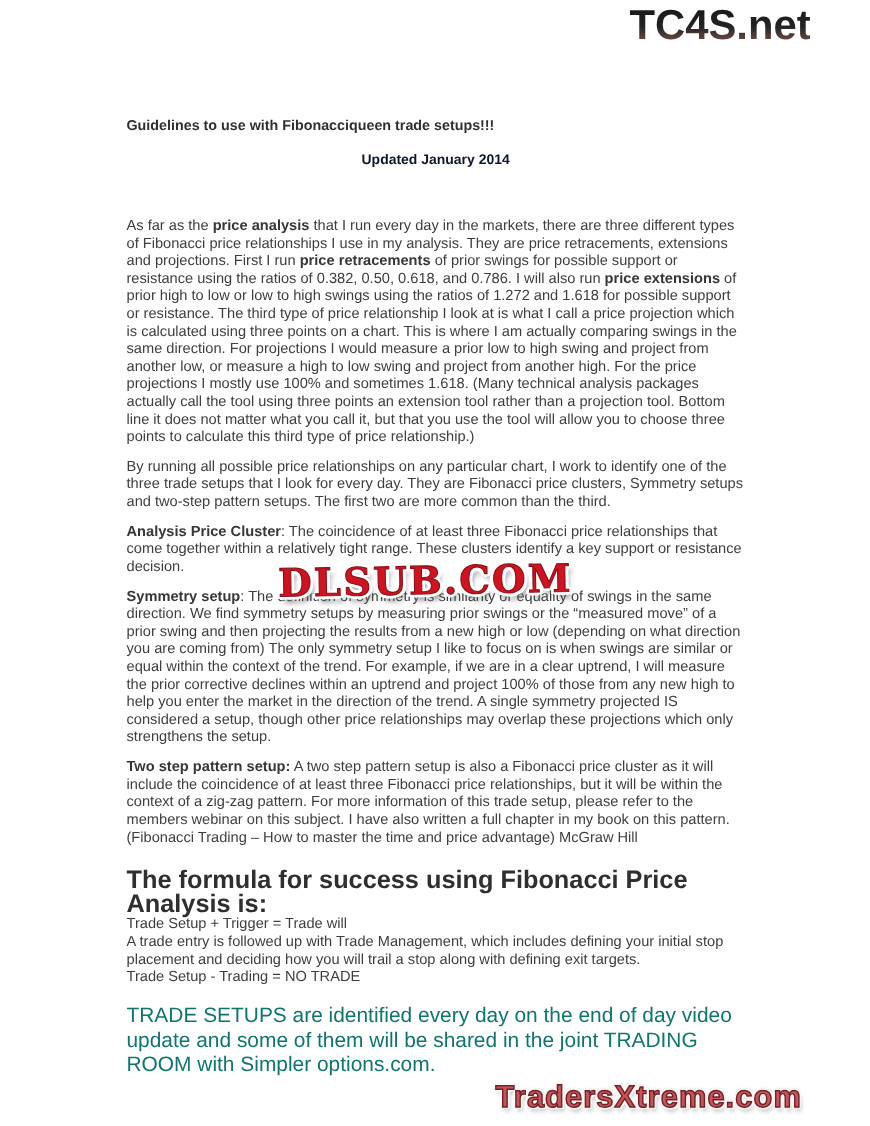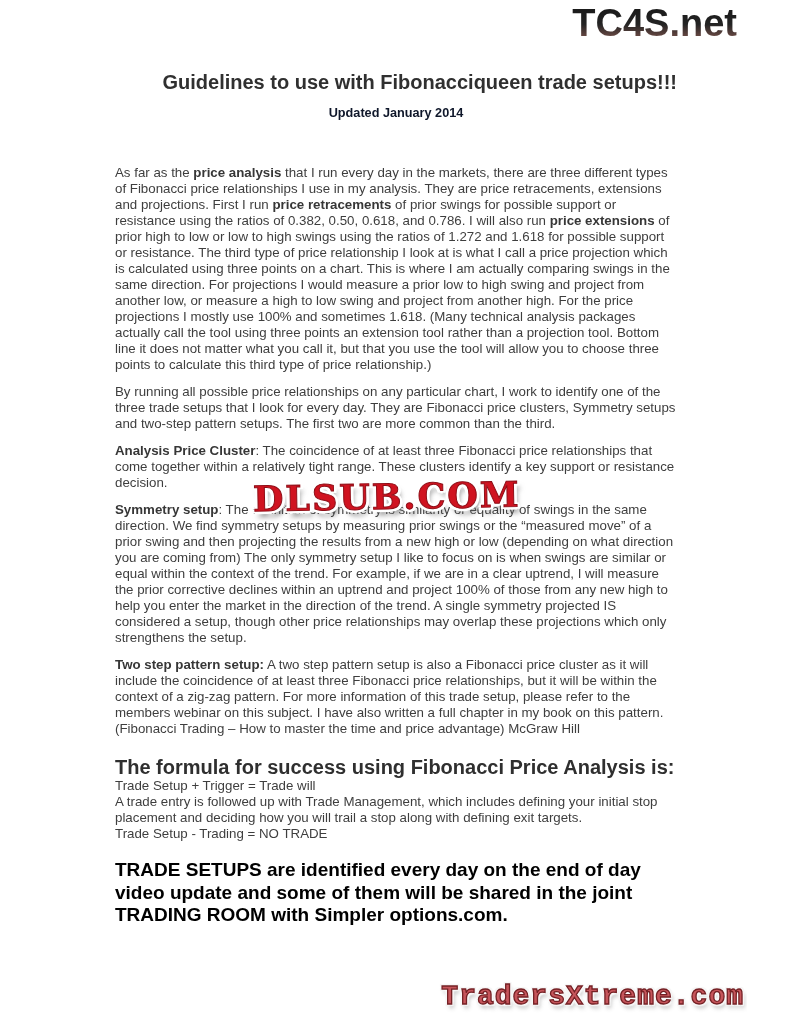--- a/index.html
+++ b/index.html
@@ -19,23 +19,23 @@
     -webkit-background-clip:text; background-clip:text;
     color:transparent;
   }
   
   .content {
     position:absolute; left:115px; top:0; width:562px;
     color:#3e3e3e;
     font-size:13.3px; line-height:16px;
   }
   h1.doc-title {
-    margin-top:72px;
-    font-size:20px; line-height:20px;
-    text-align:right; color:#303030;
+    margin-top:104px;
+    font-size:13px; line-height:20px;
+    text-align:left; color:#303030;
   }
   .doc-subtitle {
     margin-top:13px;
     font-size:12.7px; font-weight:bold;
     text-align:center; color:#0f172a;
   }
   p.body-par { margin-top:11px; }
   p.first-par { margin-top:44px; }
   p.rel { position:relative; }
   b { color:#373737; }
@@ -53,43 +53,42 @@
       -2px -2px 0 #ffffff, 2px -2px 0 #ffffff,
       -2px 2px 0 #ffffff, 2px 2px 0 #ffffff,
       -3px 2px 0 #ffffff, 3px 2px 0 #ffffff,
       3px 6px 5px rgba(100,100,100,0.65);
     white-space:nowrap;
     z-index:5;
   }
   
   h2.formula-heading {
     margin-top:19px;
-    font-size:20px; line-height:22px;
+    font-size:23px; line-height:22px;
     color:#2f2f2f;
   }
   .formula-line { font-size:13.3px; line-height:16px; }
   
   .callout {
     margin-top:17px;
-    font-size:19px; font-weight:bold; line-height:22.5px;
-    color:#000000;
+    font-size:19px; font-weight:normal; line-height:22.5px;
+    color:#0f766e;
   }
   
   .bottom-logo {
-    position:absolute; right:3px; top:981px;
+    position:absolute; right:18px; top:981px;
     font-size:28px; font-weight:bold; letter-spacing:1px;
     color:#c6555b;
     -webkit-text-stroke:1.3px #742024;
     text-shadow:
       0 0 2px #ffffff, 0 0 3px #ffffff, 0 0 4px #ffffff,
       -2px -2px 1px #f4f4f4, 2px -2px 1px #f4f4f4,
       -2px 2px 1px #f4f4f4, 2px 2px 1px #f4f4f4,
       2px 4px 4px rgba(90,90,90,0.45);
     white-space:nowrap;
-    font-family:Liberation Mono, monospace;
   }
 </style>
 </head>
 <body>
 
 <div class="page">
 
   <div class="top-logo">TC4S.net</div>
 
   <div class="content">

